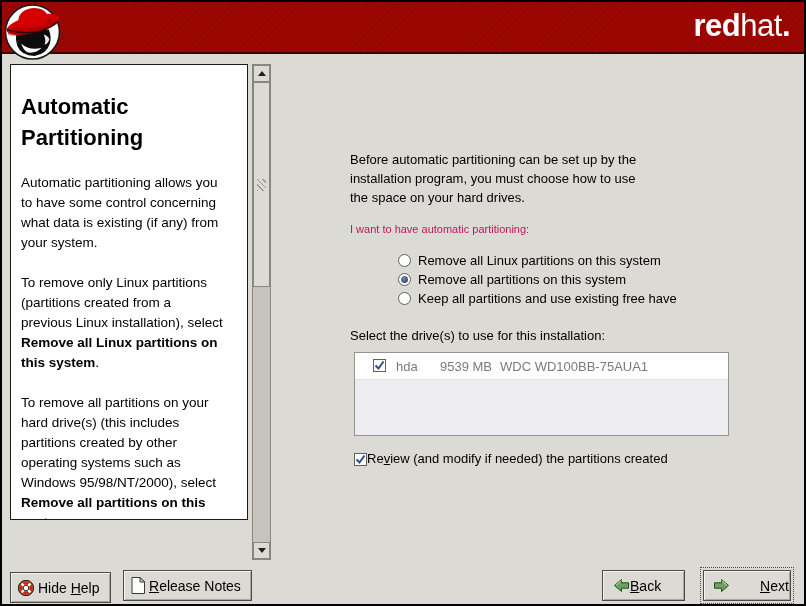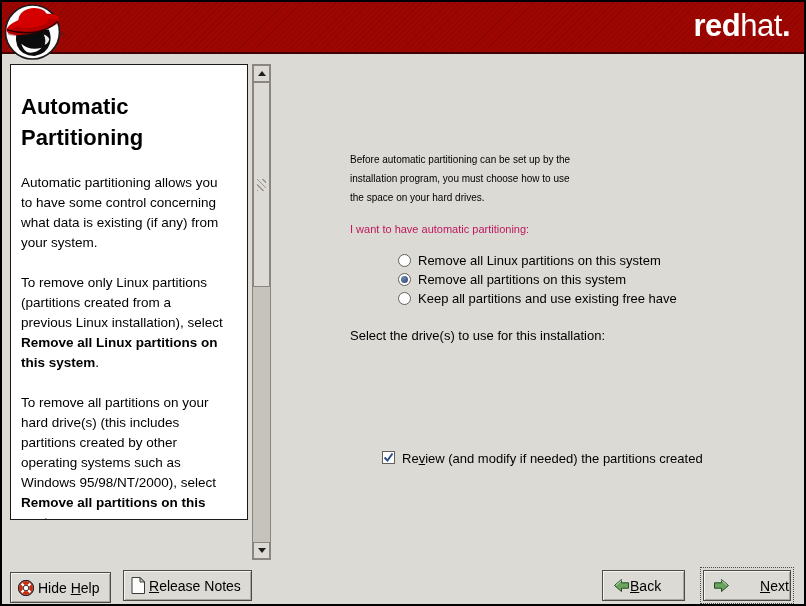--- a/index.html
+++ b/index.html
@@ -30,39 +30,39 @@
           box-sizing:border-box;display:flex;align-items:center;justify-content:center;}
   .sb-up{top:0;} .sb-down{bottom:0;}
   .tri-up{width:0;height:0;border-left:4px solid transparent;border-right:4px solid transparent;border-bottom:5px solid #1e1e1e;}
   .tri-down{width:0;height:0;border-left:4px solid transparent;border-right:4px solid transparent;border-top:5px solid #1e1e1e;}
   .sb-thumb{position:absolute;left:0;top:17px;width:17px;height:205px;background:#dcdad5;
             border:1px solid #8a867f;box-sizing:border-box;}
   .sb-grip{position:absolute;left:3px;top:96px;width:9px;height:12px;
            background:repeating-linear-gradient(45deg,#9a968f 0 1px,transparent 1px 4px);}
 
   
-  .intro{position:absolute;left:348px;top:148px;font-size:10px;line-height:19px;white-space:pre-line;color:#000;}
+  .intro{position:absolute;left:348px;top:148px;font-size:13px;line-height:19px;white-space:pre-line;color:#000;}
   .question{position:absolute;left:348px;top:221px;font-size:11px;color:#be185d;}
   .radio-row{position:absolute;left:396px;height:19px;display:flex;align-items:center;gap:7px;font-size:13px;color:#000;}
   .radio{width:13px;height:13px;border-radius:50%;background:#fff;border:1px solid #63605b;box-sizing:border-box;flex:0 0 auto;}
   .radio.on{position:relative;}
   .radio.on::after{content:"";position:absolute;left:2px;top:2px;width:7px;height:7px;border-radius:50%;
                    background:radial-gradient(circle at 35% 30%,#6c88b4,#2a4166);}
   .drives-label{position:absolute;left:348px;top:326px;font-size:13px;color:#000;}
   .drive-box{position:absolute;left:352px;top:350px;width:375px;height:84px;box-sizing:border-box;
              background:#ededf1;border:1px solid #97938d;}
   .drive-row{position:relative;height:26px;background:#fff;border-bottom:1px solid #e2e2e8;font-size:13px;color:#7b7b7b;}
   .drive-row .checkbox{position:absolute;left:18px;top:6px;}
   .drive-dev{position:absolute;left:41px;top:6px;}
   .drive-size{position:absolute;left:85px;top:6px;}
   .drive-model{position:absolute;left:145px;top:6px;}
   .checkbox{width:13px;height:13px;background:#fff;border:1px solid #63605b;box-sizing:border-box;display:inline-block;}
   .checkbox svg{display:none;margin:-1px 0 0 -1px;}
   .checkbox.on svg{display:block;}
-  .review-row{position:absolute;left:352px;top:449px;display:flex;align-items:flex-start;gap:7px;font-size:13px;color:#000;margin-left:28px;}
+  .review-row{position:absolute;left:352px;top:449px;display:flex;align-items:flex-end;font-size:13px;color:#000;}
 
   
   .btn{position:absolute;display:flex;align-items:center;box-sizing:border-box;height:31px;
        background:#dcdad5;border:1px solid #4e4a45;color:#000;font-size:14px;
        box-shadow:inset 1px 1px 0 #f6f4f0,inset -1px -1px 0 #a9a59f;padding:0 10px 0 6px;gap:3px;cursor:default;}
   .btn-hide-help{left:8px;top:570px;}
   .btn-release{left:121px;top:568px;}
   .btn-back{left:600px;top:568px;width:83px;justify-content:flex-start;gap:0;padding-left:10px;}
   .focus-wrap{position:absolute;left:698px;top:565px;border:1px dotted #4a4a4a;padding:2px;}
   .btn-next{position:static;width:88px;justify-content:flex-start;gap:30px;padding-left:9px;}
@@ -124,20 +124,32 @@
     <span class="radio on"></span>
     <span>Remove all partitions on this system</span>
   </div>
   <div class="radio-row" style="top:287px;">
     <span class="radio"></span>
     <span>Keep all partitions and use existing free have</span>
   </div>
 
   <div class="drives-label">Select the drive(s) to use for this installation:</div>
 
+  <div class="drive-box">
+    <div class="drive-row">
+      <span class="checkbox on">
+        <svg width="13" height="13" viewBox="0 0 13 13">
+            <polyline points="2.5,6.5 5.5,9.5 10.5,2.5" fill="none" stroke="#2d4f8a" stroke-width="2"></polyline>
+          </svg>
+      </span>
+      <span class="drive-dev">hda</span>
+      <span class="drive-size">9539 MB</span>
+      <span class="drive-model">WDC WD100BB-75AUA1</span>
+    </div>
+  </div>
 
   <div class="review-row">
     <span class="checkbox on">
       <svg width="13" height="13" viewBox="0 0 13 13">
           <polyline points="2.5,6.5 5.5,9.5 10.5,2.5" fill="none" stroke="#2d4f8a" stroke-width="2"></polyline>
         </svg>
     </span>
     <span><span>Re</span><span class="u">v</span><span>iew (and modify if needed) the partitions created</span></span>
   </div>
 

